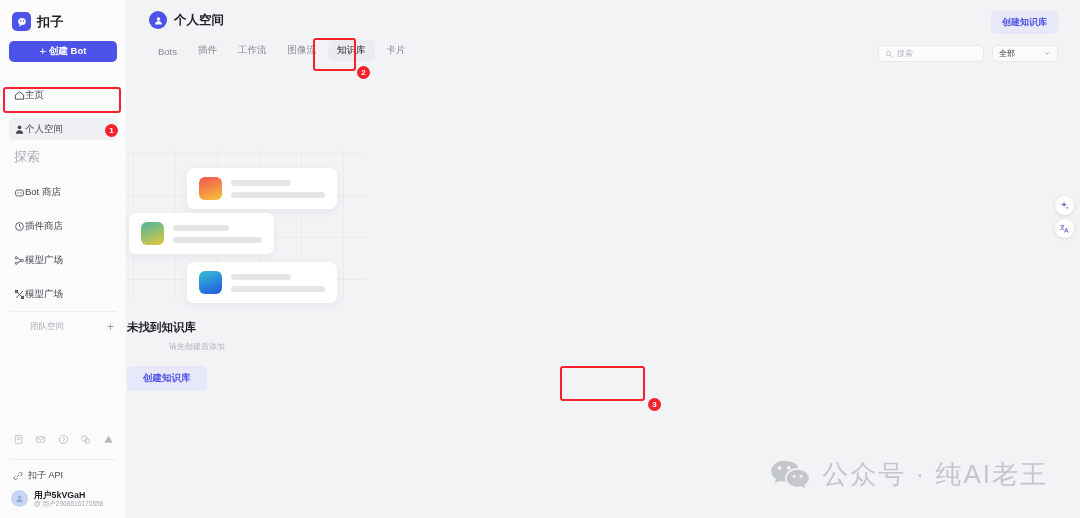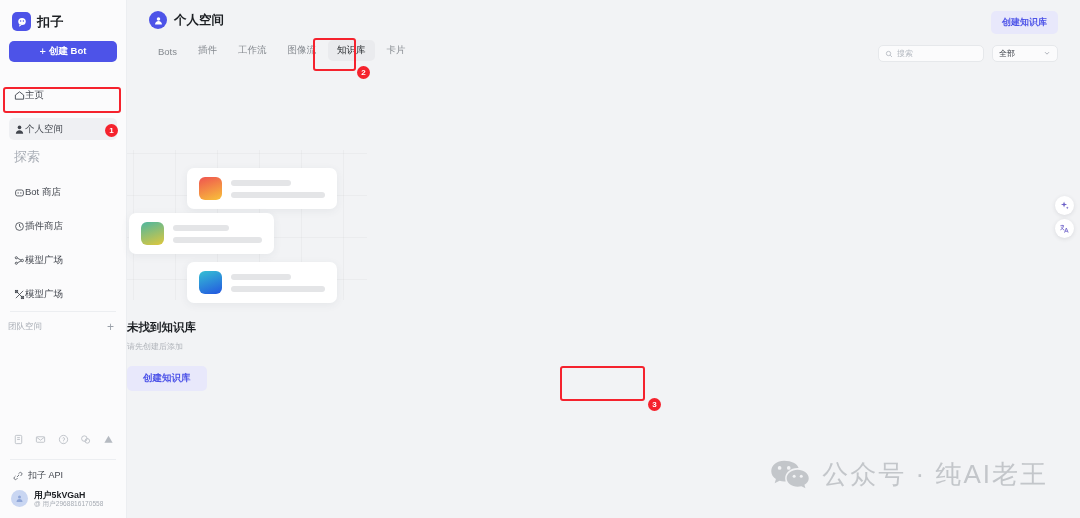--- a/index.html
+++ b/index.html
@@ -55,21 +55,21 @@
   .nav-item.active { background: #eff0f3; }
   .nav-item .ico { width: 11px; height: 11px; flex: 0 0 11px; display:flex; align-items:center; justify-content:center; color:#42464e; }
   .nav-item .ico svg { display:block; }
 
   .section-label {
     font-size: 13px; color: #a7acb4;
     padding: 8px 14px 3px 14px;
   }
   .group-head {
     display:flex; align-items:center; justify-content:space-between;
-    padding: 0 12px 0 8px; height: 18px;
+    padding: 0 12px 0 30px; height: 18px;
   }
   .group-head .txt { font-size: 8.5px; color:#a7acb4; }
   .group-head .add { font-size: 12px; color:#9aa0a9; cursor:pointer; line-height:1; }
 
   .sidebar-divider { height:1px; background:#eceef1; margin: 6px 10px; }
 
   .sidebar-spacer { flex: 1 1 auto; }
 
   .footer-icons {
     display:flex; align-items:center; justify-content:space-between;
@@ -176,21 +176,21 @@
   .card-a .ln1 { width:64%; }
   .card-a .ln2 { width:100%; }
   .card-b { top:63px; left:2px; width:145px; }
   .card-b .ln1 { width:63%; }
   .card-b .ln2 { width:100%; }
   .card-c { top:112px; left:60px; width:150px; }
   .card-c .ln1 { width:64%; }
   .card-c .ln2 { width:100%; }
 
   .empty-title { font-size:11.5px; font-weight:bold; color:#1c1f23; margin-top:20px; }
-  .empty-sub { font-size:8px; color:#b0b4ba; margin-top:6px; }
+  .empty-sub { font-size:8px; color:#b0b4ba; margin-top:6px;margin-left:42px; }
   .create-kb-mid {
     margin-top:14px;
     background:#e8e8fb; color:#4d53e8;
     font-size:9.5px; font-weight:bold;
     padding:6px 16px; border-radius:5px;
     cursor:pointer; border:none;
   }
 
   
   .float-tools {

